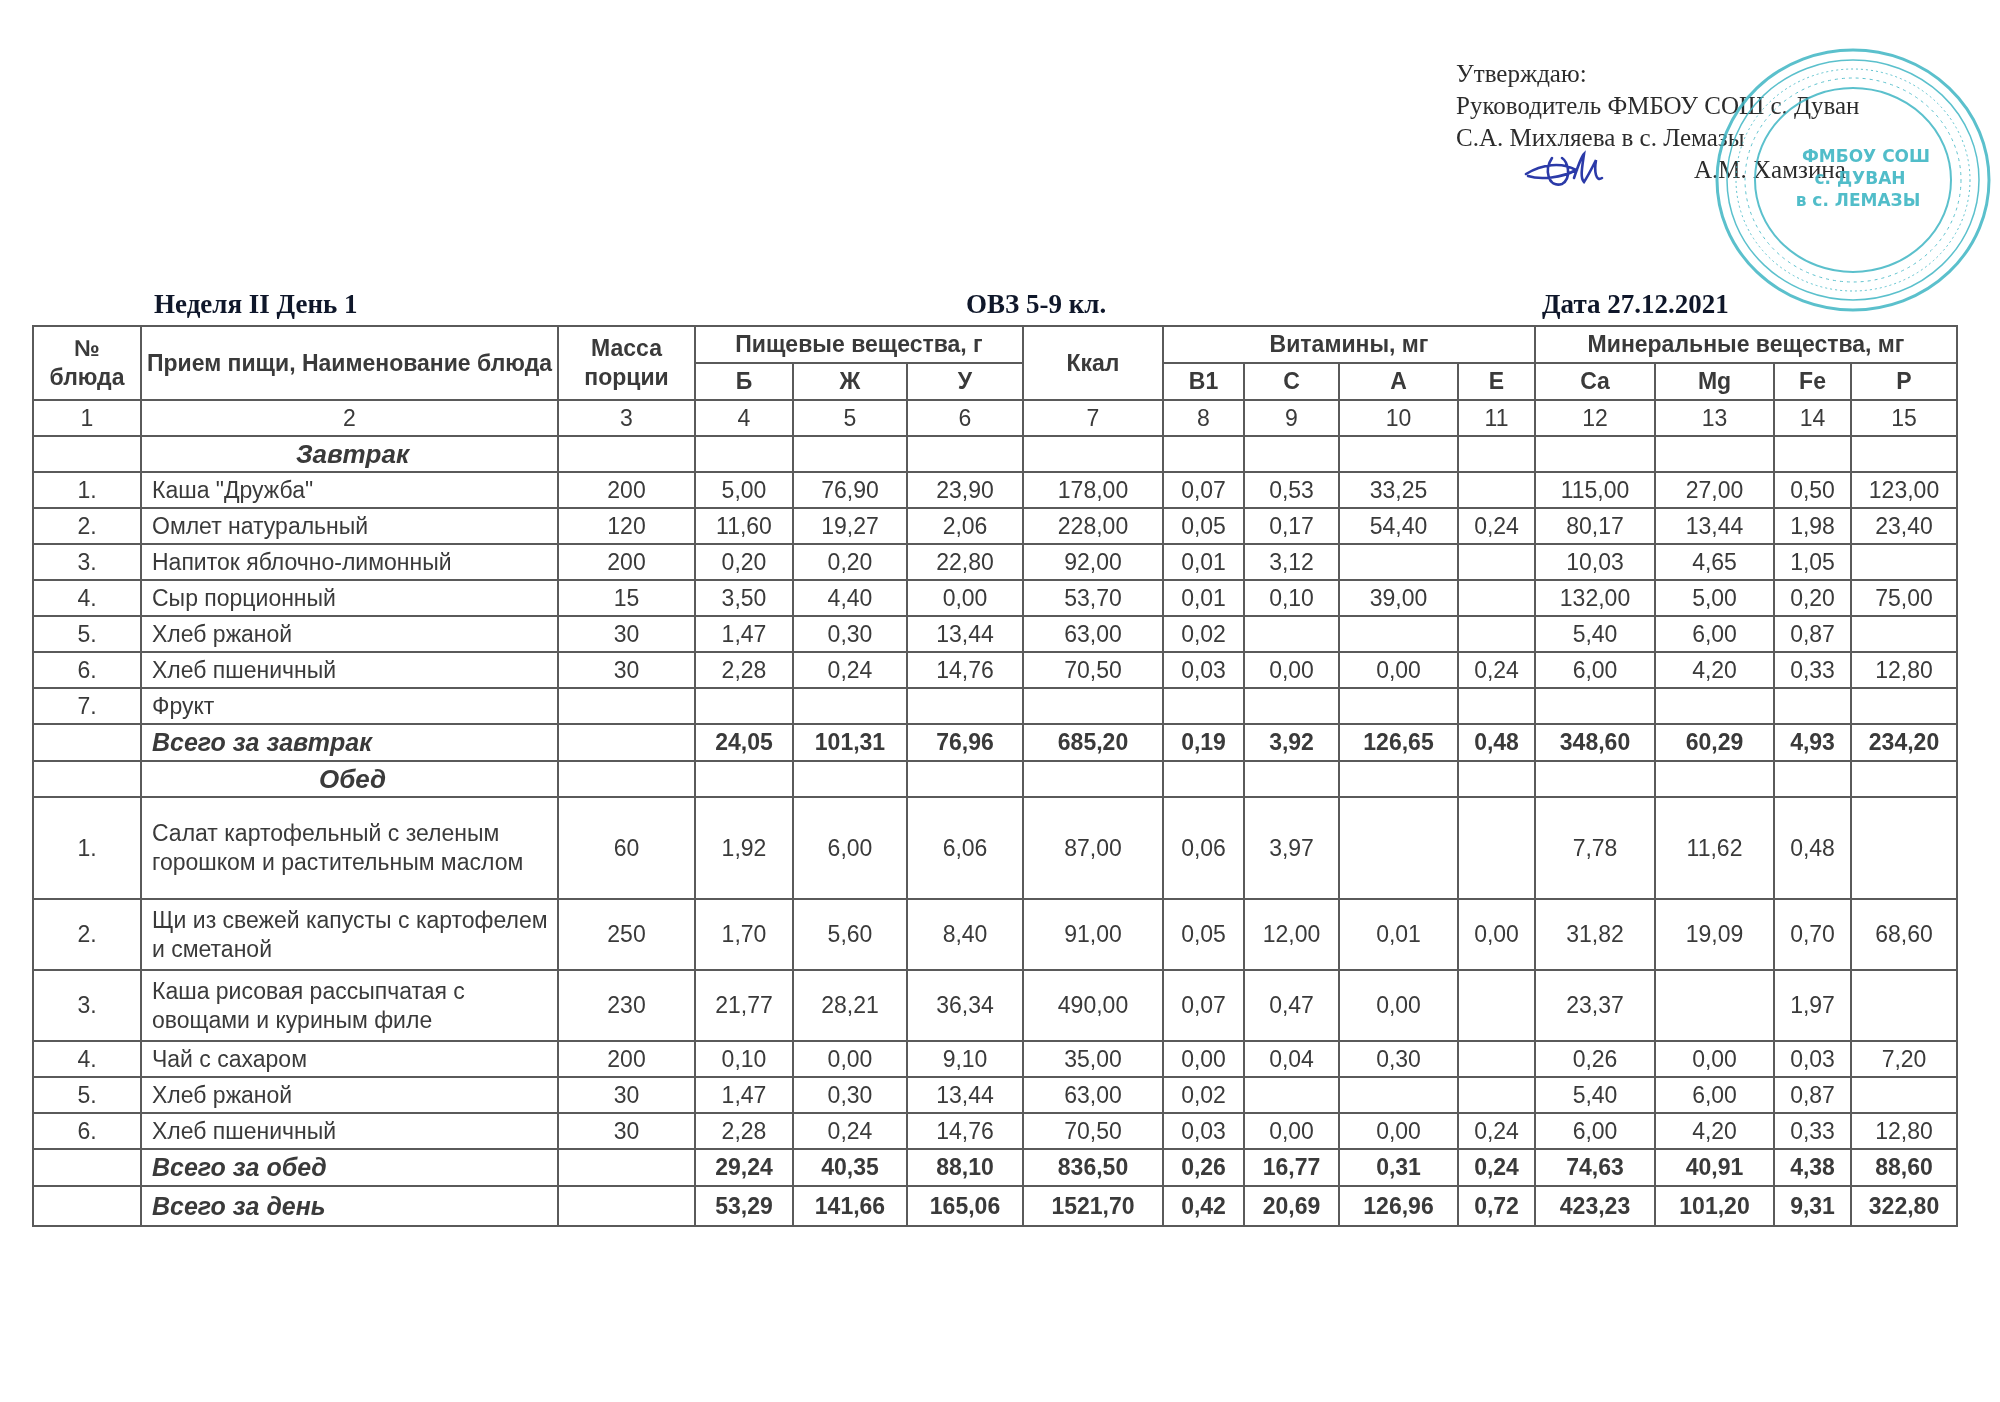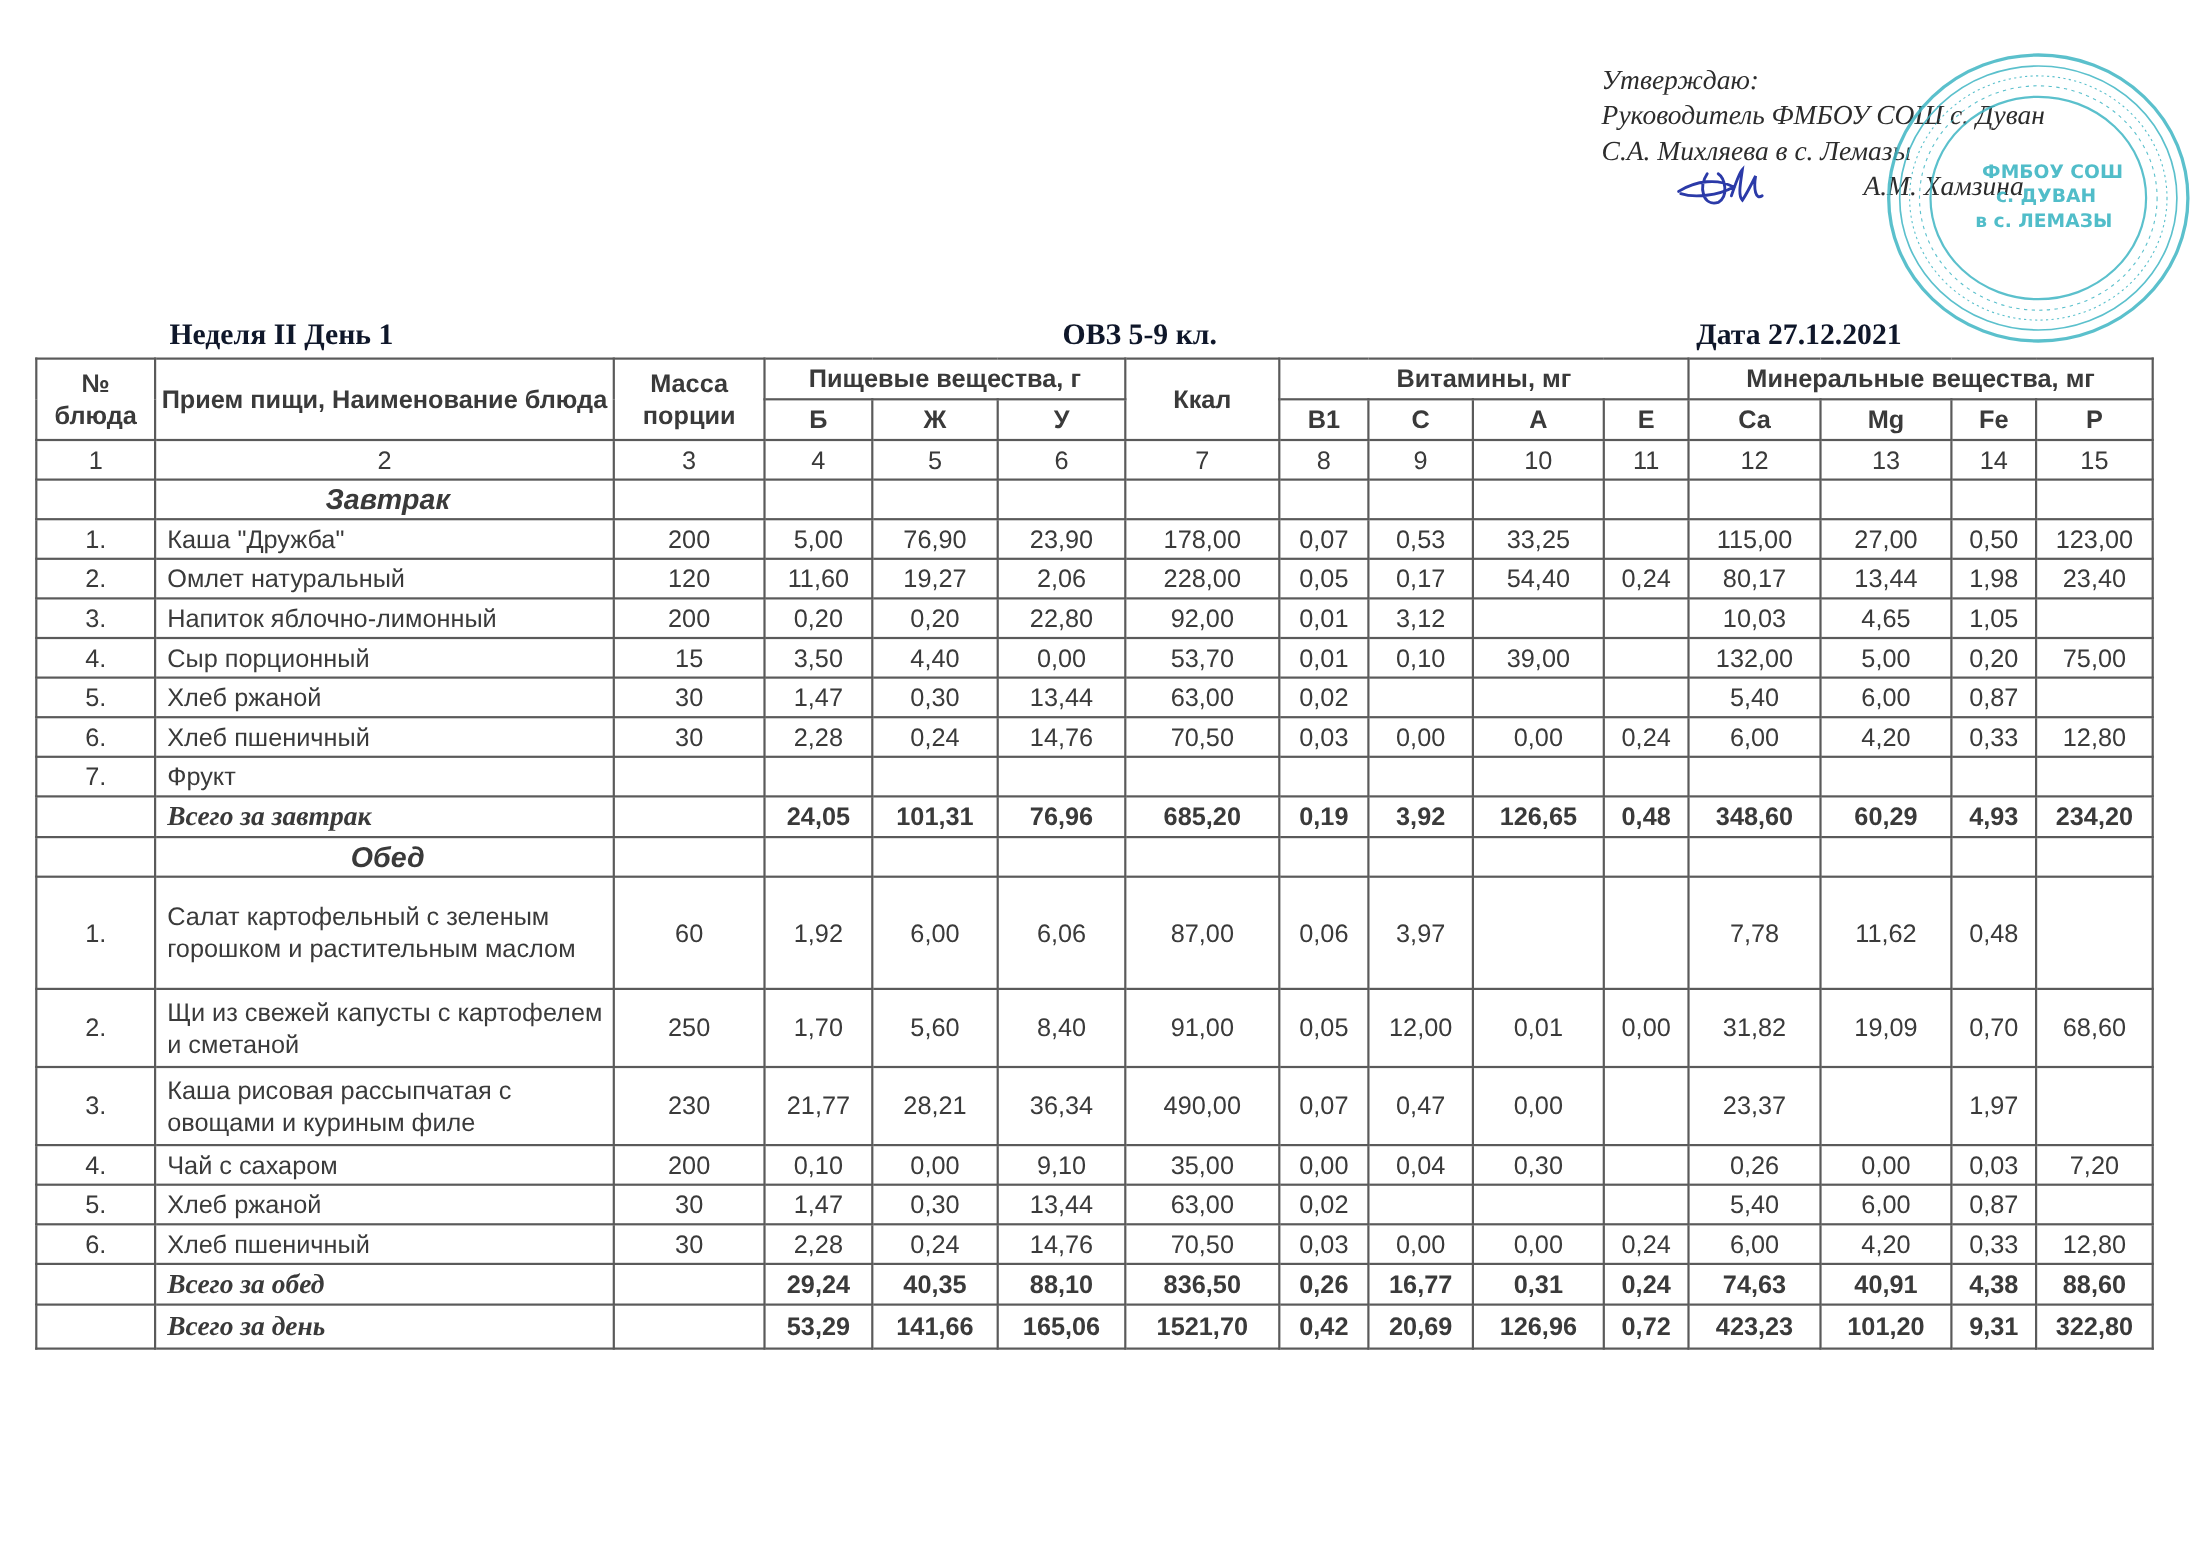--- a/index.html
+++ b/index.html
@@ -4,21 +4,21 @@
 <style>
   html, body { margin: 0; padding: 0; }
   body {
     width: 2000px; height: 1402px; background: #ffffff; position: relative; overflow: hidden;
     font-family: "Liberation Sans", "DejaVu Sans", sans-serif; color: #3a3a3a;
   }
   .approval {
     position: absolute; left: 1456px; top: 58px; width: 520px;
     font-family: "Liberation Serif", "DejaVu Serif", serif; font-size: 25px; line-height: 32px; color: #2c2c2c;
   }
-  .approval div { white-space: nowrap; font-style: italic; }
+  .approval div { white-space: nowrap; }
   .approval .signer { padding-left: 238px; position: relative; }
   .signature { position: absolute; left: 66px; top: -6px; width: 100px; height: 44px; }
   .stamp { position: absolute; left: 1712px; top: 44px; width: 282px; height: 272px; pointer-events: none; }
   .meta-row {
     position: absolute; top: 289px; left: 32px; width: 1924px; height: 34px;
     font-family: "Liberation Serif", "DejaVu Serif", serif; font-weight: bold;
     font-size: 27px; color: #0f172a;
   }
   .meta-row span { position: absolute; top: 0; white-space: nowrap; }
   .meta-week { left: 122px; }
@@ -39,21 +39,21 @@
   tr.num td { height: 34px; }
   tr.row td { height: 34px; }
   tr.row-tall3 td { height: 100px; }
   tr.row-tall2 td { height: 69px; }
   tr.section td { height: 34px; }
   tr.section td.name {
     font-style: italic; font-weight: bold; text-align: center; font-size: 26px;
   }
   tr.total td { height: 35px; font-weight: bold; }
   tr.total td.name {
-    font-family: Liberation Serif, serif; font-style: italic; font-weight: bold; font-size: 25px; border-radius: 13px;
+    font-family: Liberation Sans, sans-serif; font-style: italic; font-weight: bold; font-size: 25px; border-radius: 13px;
   }
   tr.grand td { height: 38px; }
 </style>
 </head>
 <body>
 
 <div class="approval">
   <div>Утверждаю:</div>
   <div>Руководитель ФМБОУ СОШ с. Дуван</div>
   <div>С.А. Михляева в с. Лемазы</div>

